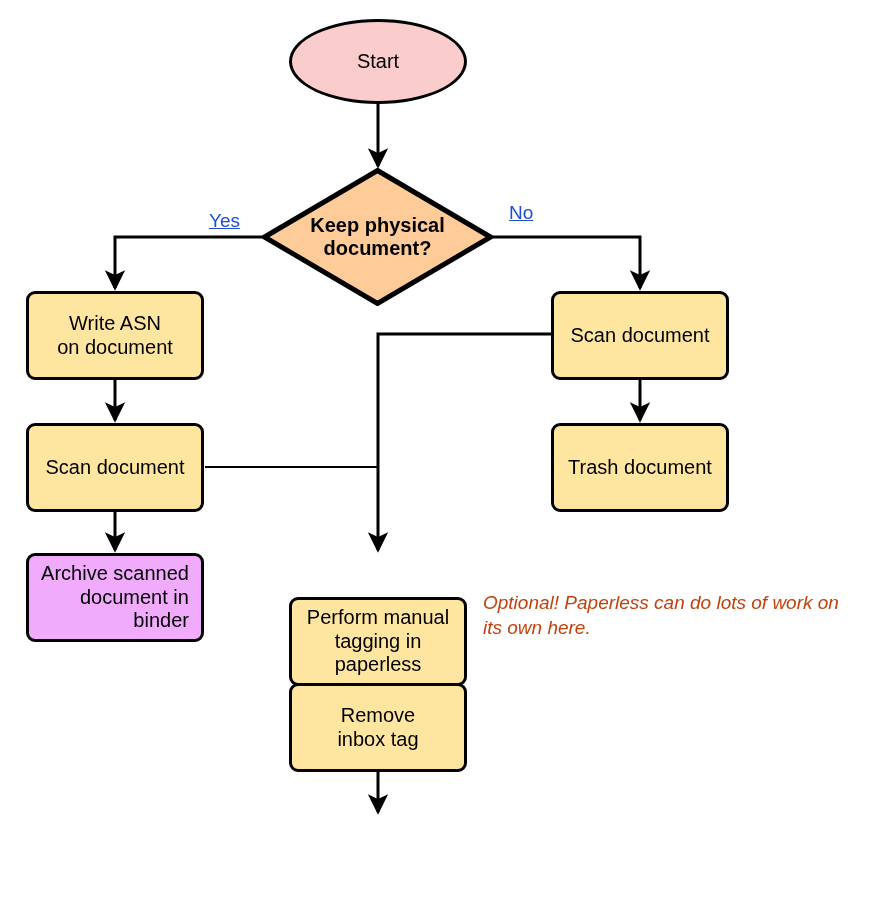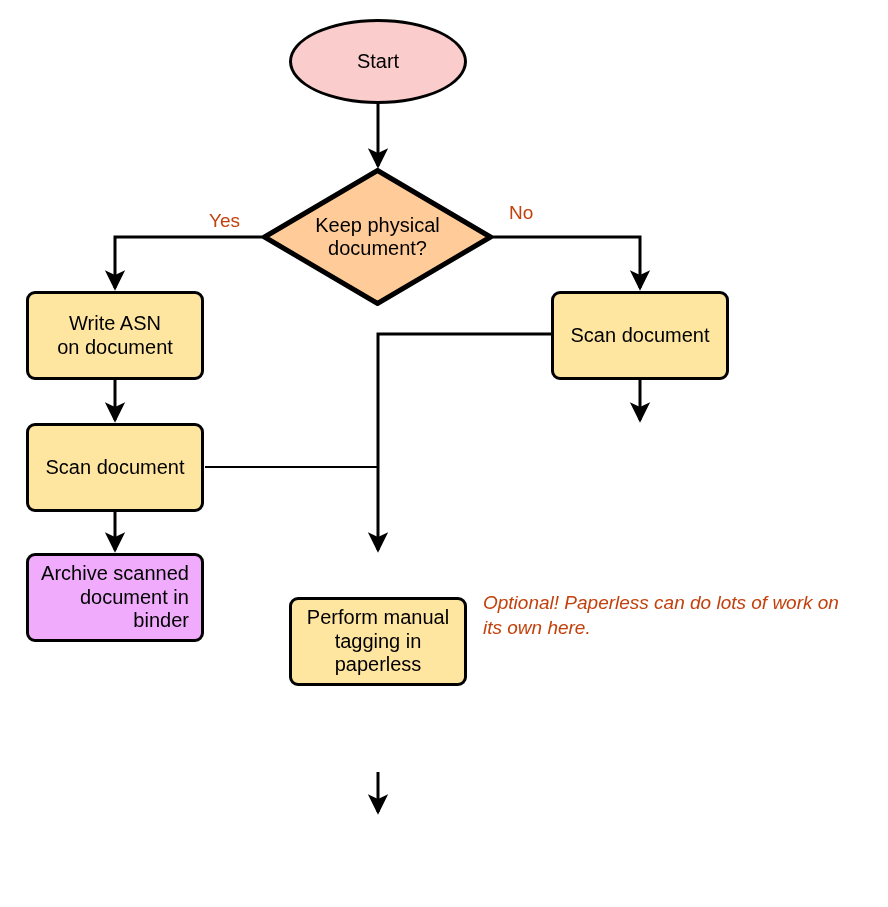--- a/index.html
+++ b/index.html
@@ -65,27 +65,29 @@
     width: 100%;
     height: 100%;
   }
   .decision-label {
     position: relative;
     z-index: 2;
     text-align: center;
     font-size: 20px;
     line-height: 1.17;
     white-space: pre-line;
+    font-weight: bold;
   }
   
   .edge-label {
     position: absolute;
     font-size: 19px;
-    color: #c2410c;
+    color: #1d4ed8;
     white-space: nowrap;
+    text-decoration: underline;
   }
   
   .annotation {
     position: absolute;
     font-size: 19px;
     font-style: italic;
     line-height: 1.32;
     color: #c2410c;
     white-space: pre-line;
   }
@@ -150,25 +152,32 @@
   <div class="node process" style="left:26px; top:553px; width:178px; height:89px; background:#f0abfc;text-align:right;">
     <span class="node-text">Archive scanned
 document in
 binder</span>
   </div>
 
   <div class="node process" style="left:551px; top:291px; width:178px; height:89px; background:#ffe6a0;">
     <span class="node-text">Scan document</span>
   </div>
 
+  <div class="node process" style="left:551px; top:423px; width:178px; height:89px; background:#ffe6a0;">
+    <span class="node-text">Trash document</span>
+  </div>
 
   <div class="node process" style="left:289px; top:553px; width:178px; height:89px; background:#ffe6a0;margin-top:44px;">
     <span class="node-text">Perform manual
 tagging in
 paperless</span>
   </div>
 
+  <div class="node process" style="left:289px; top:683px; width:178px; height:89px; background:#ffe6a0;">
+    <span class="node-text">Remove
+inbox tag</span>
+  </div>
 
 
   <div class="annotation" style="left:483px; top:590px; width:400px;">Optional! Paperless can do lots of work on
 its own here.</div>
 
 </div>
 
 </body></html>

